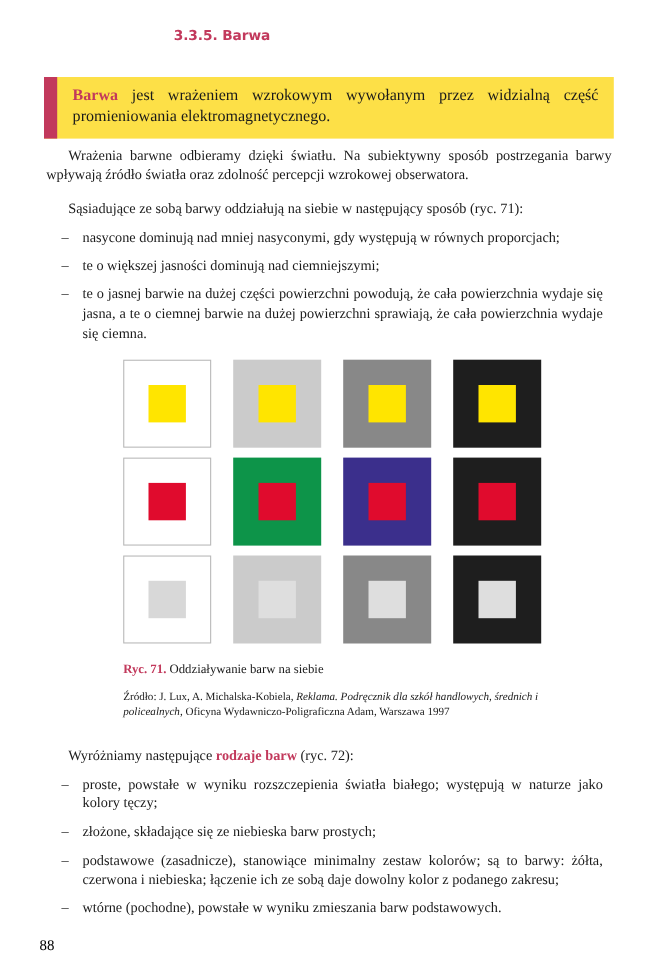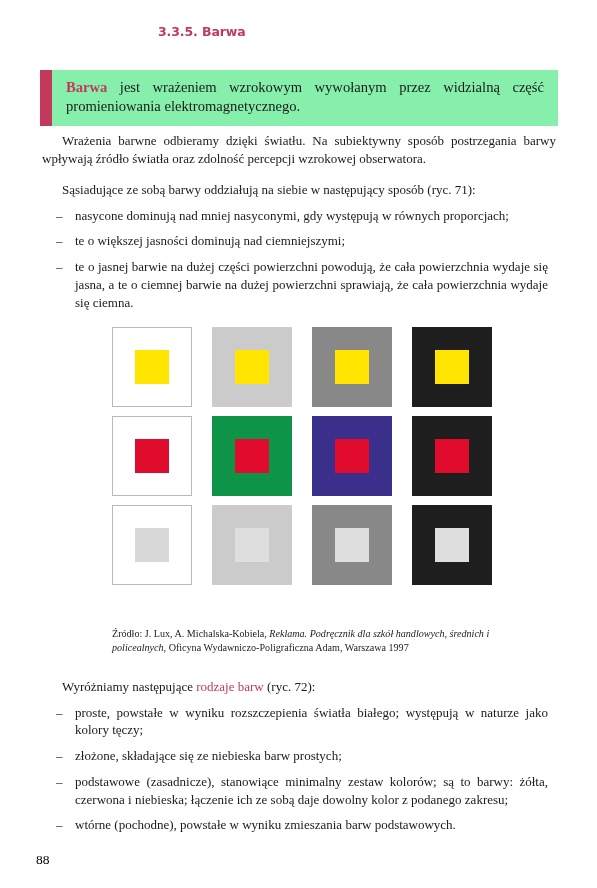--- a/index.html
+++ b/index.html
@@ -34,21 +34,21 @@
     letter-spacing: -0.1px;
     color: #c2395c;
   }
 
   
   .callout {
     position: absolute;
     left: 40px;
     top: 70px;
     width: 518px;
-    background: #86efac;
+    background: #fde047;
     display: flex;
     align-items: stretch;
   }
   .callout-bar {
     width: 12px;
     flex: 0 0 12px;
     background: #c2395c;
   }
   .callout-body {
     flex: 1 1 auto;
@@ -145,21 +145,21 @@
     position: absolute;
     left: 112px;
     top: 627px;
     width: 420px;
     font-size: 10.1px;
     line-height: 1.38;
   }
   .fig-source i { font-style: italic; }
 
   #para-types { top: 678px; }
-  .hl-term { color: #c2395c; font-weight: normal; }
+  .hl-term { color: #c2395c; font-weight: bold; }
 
   
   .page-number {
     position: absolute;
     left: 36px;
     top: 852px;
     font-size: 13.5px;
     color: #000000;
   }
 </style>
@@ -224,20 +224,23 @@
         </div>
         <div class="swatch" style="background: rgb(136, 136, 136);">
           <div class="swatch-inner" style="background: rgb(222, 222, 222);"></div>
         </div>
         <div class="swatch" style="background: rgb(30, 30, 30);">
           <div class="swatch-inner" style="background: rgb(222, 222, 222);"></div>
         </div>
       </div>
   </div>
 
+  <div class="fig-caption">
+    <span class="fig-label">Ryc. 71.</span><span> Oddziaływanie barw na siebie</span>
+  </div>
 
   <div class="fig-source">
     <span>Źródło: J. Lux, A. Michalska-Kobiela, </span><i>Reklama. Podręcznik dla szkół handlowych, średnich i policealnych</i><span>, Oficyna Wydawniczo-Poligraficzna Adam, Warszawa 1997</span>
   </div>
 
   <div class="body-block" id="para-types">
     <p class="lead-line"><span>Wyróżniamy następujące </span><span class="hl-term">rodzaje barw</span><span> (ryc. 72):</span></p>
     <ul class="dashlist">
       <li>proste, powstałe w wyniku rozszczepienia światła białego; występują w naturze jako kolory tęczy;</li>
       <li>złożone, składające się ze niebieska barw prostych;</li>

